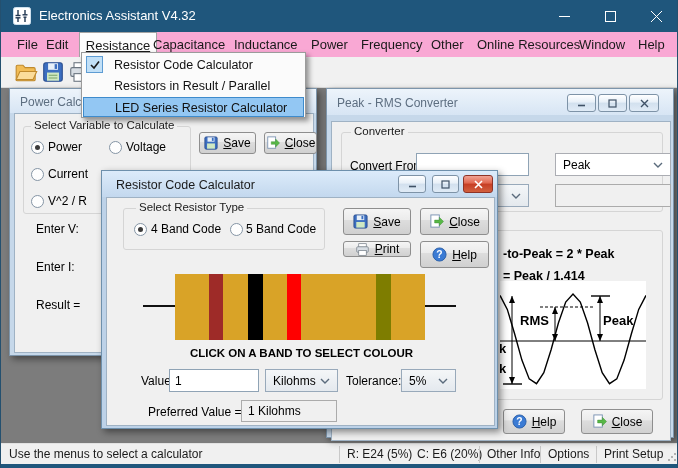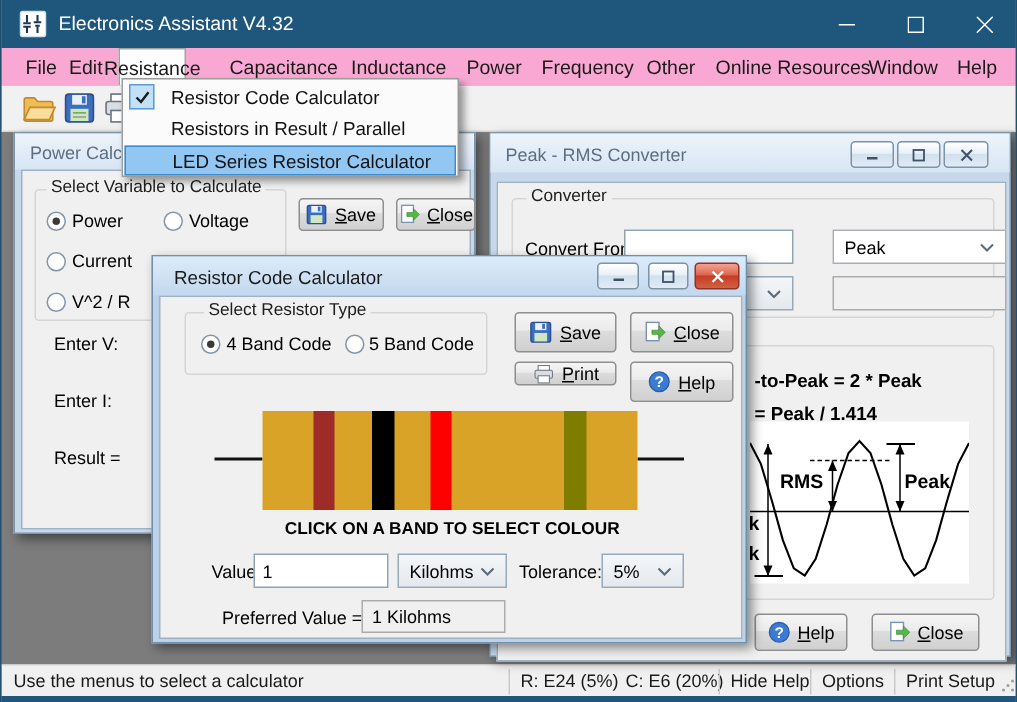--- a/index.html
+++ b/index.html
@@ -91,21 +91,21 @@
     <div class="cap10" style="left:632px;">
       <svg width="11" height="11" viewBox="0 0 11 11">
           <path d="M0 0 L11 11 M11 0 L0 11" stroke="#FFFFFF" stroke-width="1"></path>
         </svg>
     </div>
   </div>
 
   <div class="menubar">
     <span class="menu-item" style="left:12px;">File</span>
     <span class="menu-item" style="left:41px;">Edit</span>
-    <span class="menu-item open" style="left:78px; width:45px; justify-content:center;">Resistance</span>
+    <span class="menu-item open" style="left:78px; width:78px; justify-content:center;text-decoration:underline;">Resistance</span>
     <span class="menu-item" style="left:148px;">Capacitance</span>
     <span class="menu-item" style="left:229px;">Inductance</span>
     <span class="menu-item" style="left:306px;">Power</span>
     <span class="menu-item" style="left:356px;">Frequency</span>
     <span class="menu-item" style="left:426px;">Other</span>
     <span class="menu-item" style="left:472px;">Online Resources</span>
     <span class="menu-item" style="left:574px;">Window</span>
     <span class="menu-item" style="left:633px;">Help</span>
   </div>
 
@@ -365,21 +365,21 @@
       <span class="txt">LED Series Resistor Calculator</span>
     </div>
   </div>
 
   <div class="statusbar">
     <span style="left:8px;">Use the menus to select a calculator</span>
     <div class="status-sep" style="left:338px;"></div>
     <span style="left:346px;">R: E24 (5%)</span>
     <span style="left:416px;">C: E6 (20%)</span>
     <div class="status-sep" style="left:478px;"></div>
-    <span style="left:486px;">Hide Help</span>
+    <span style="left:486px;">Other Info</span>
     <div class="status-sep" style="left:539px;"></div>
     <span style="left:547px;">Options</span>
     <div class="status-sep" style="left:595px;"></div>
     <span style="left:603px;">Print Setup</span>
     <svg style="position:absolute; right:2px; bottom:2px;" width="10" height="10" viewBox="0 0 10 10">
       <circle cx="8" cy="2" r="1" fill="#9B9B9B"></circle>
         <circle cx="8" cy="8" r="1" fill="#9B9B9B"></circle>
         <circle cx="2" cy="8" r="1" fill="#9B9B9B"></circle>
         <circle cx="5" cy="5" r="1" fill="#9B9B9B"></circle>
     </svg>

